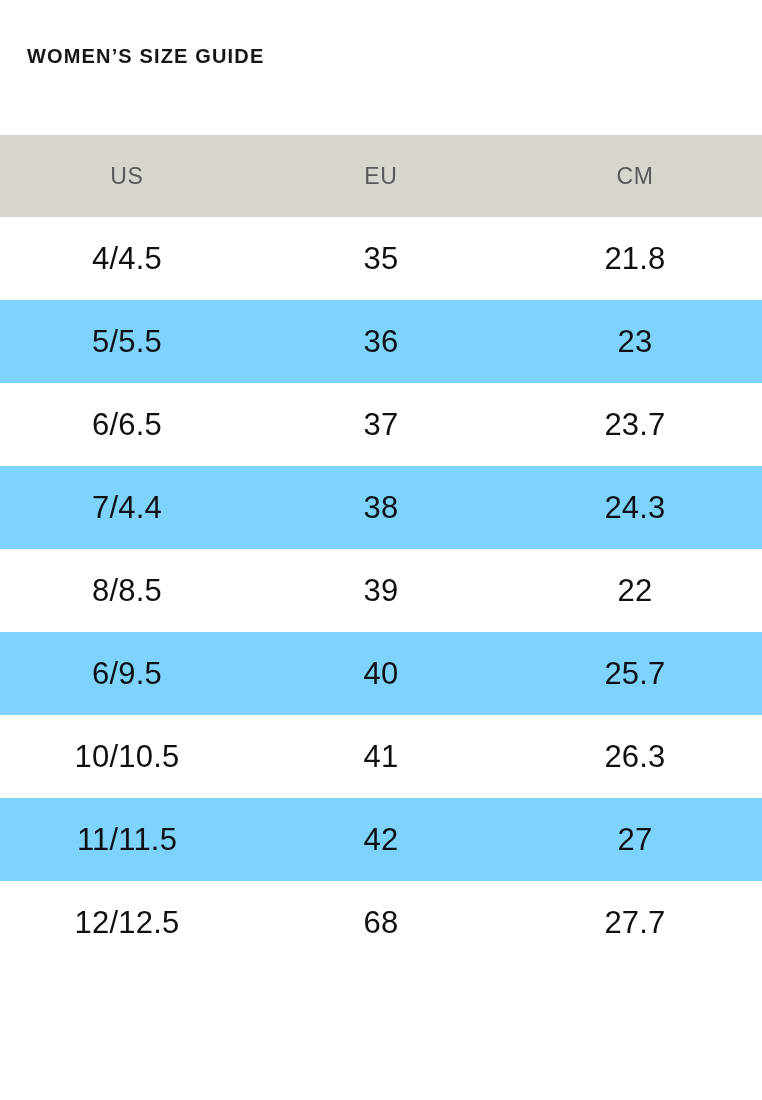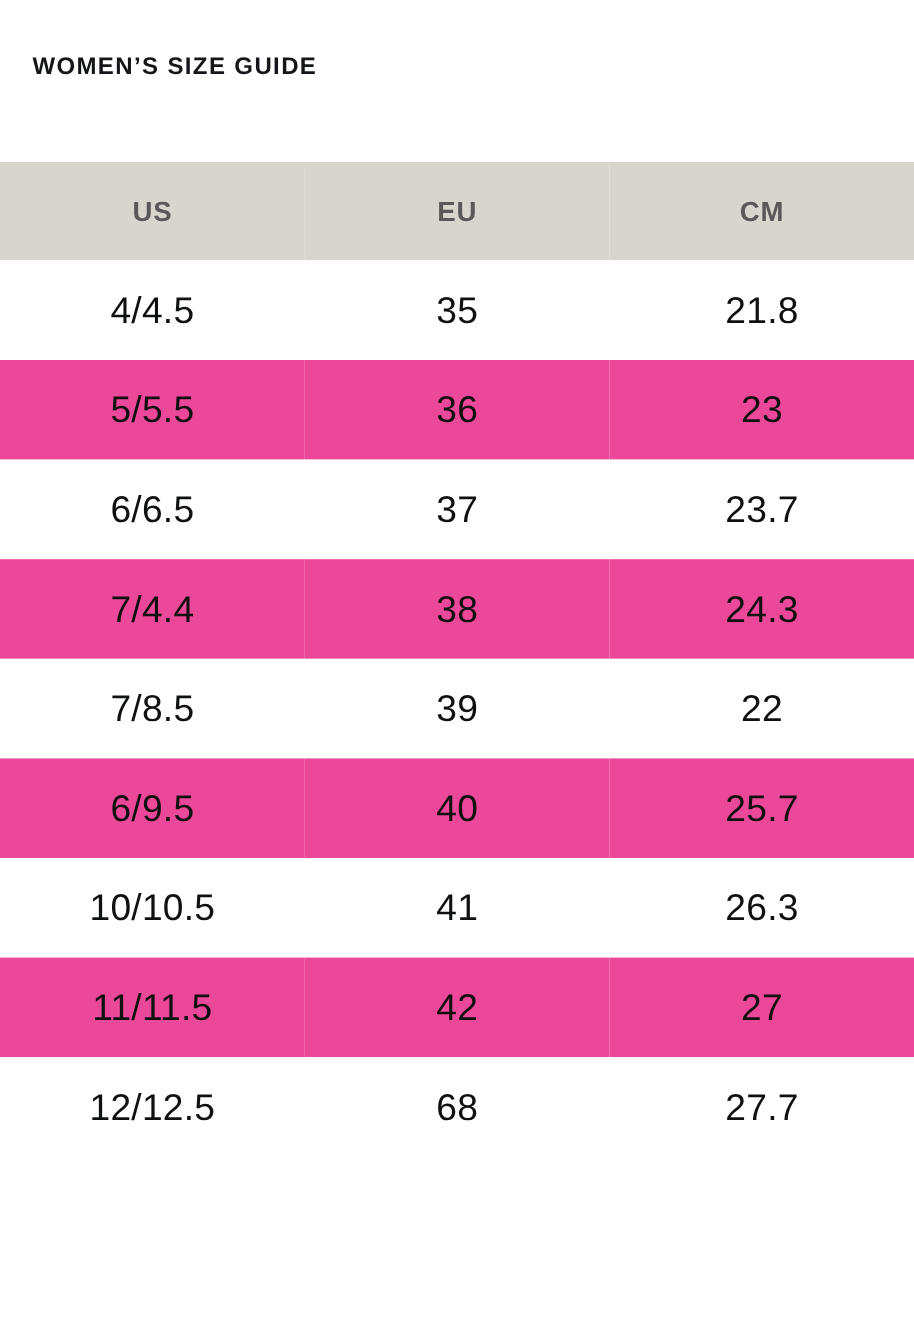--- a/index.html
+++ b/index.html
@@ -49,21 +49,21 @@
 
   .size-table col {
     width: 254px;
   }
 
   .size-table thead th {
     height: 82px;
     background: #d8d5cf;
     color: #595959;
     font-size: 23px;
-    font-weight: 700;
+    font-weight: 400;
     letter-spacing: 0.7px;
     text-align: center;
     vertical-align: middle;
     padding: 0;
     border: none;
   }
 
   .size-table tbody td {
     height: 83px;
     background: #ffffff;
@@ -71,21 +71,21 @@
     font-size: 31px;
     font-weight: 400;
     letter-spacing: 0.2px;
     text-align: center;
     vertical-align: middle;
     padding: 0;
     border: none;
   }
 
   .size-table tbody tr.striped td {
-    background: #ec4899;
+    background: #7dd3fc;
   }
 </style>
 </head>
 <body>
 
 <div class="page">
 
   <h1 class="page-title">WOMEN’S SIZE GUIDE</h1>
 
   <table class="size-table">
@@ -116,21 +116,21 @@
           <td>6/6.5</td>
           <td>37</td>
           <td>23.7</td>
         </tr>
         <tr class="striped">
           <td>7/4.4</td>
           <td>38</td>
           <td>24.3</td>
         </tr>
         <tr>
-          <td>7/8.5</td>
+          <td>8/8.5</td>
           <td>39</td>
           <td>22</td>
         </tr>
         <tr class="striped">
           <td>6/9.5</td>
           <td>40</td>
           <td>25.7</td>
         </tr>
         <tr>
           <td>10/10.5</td>

